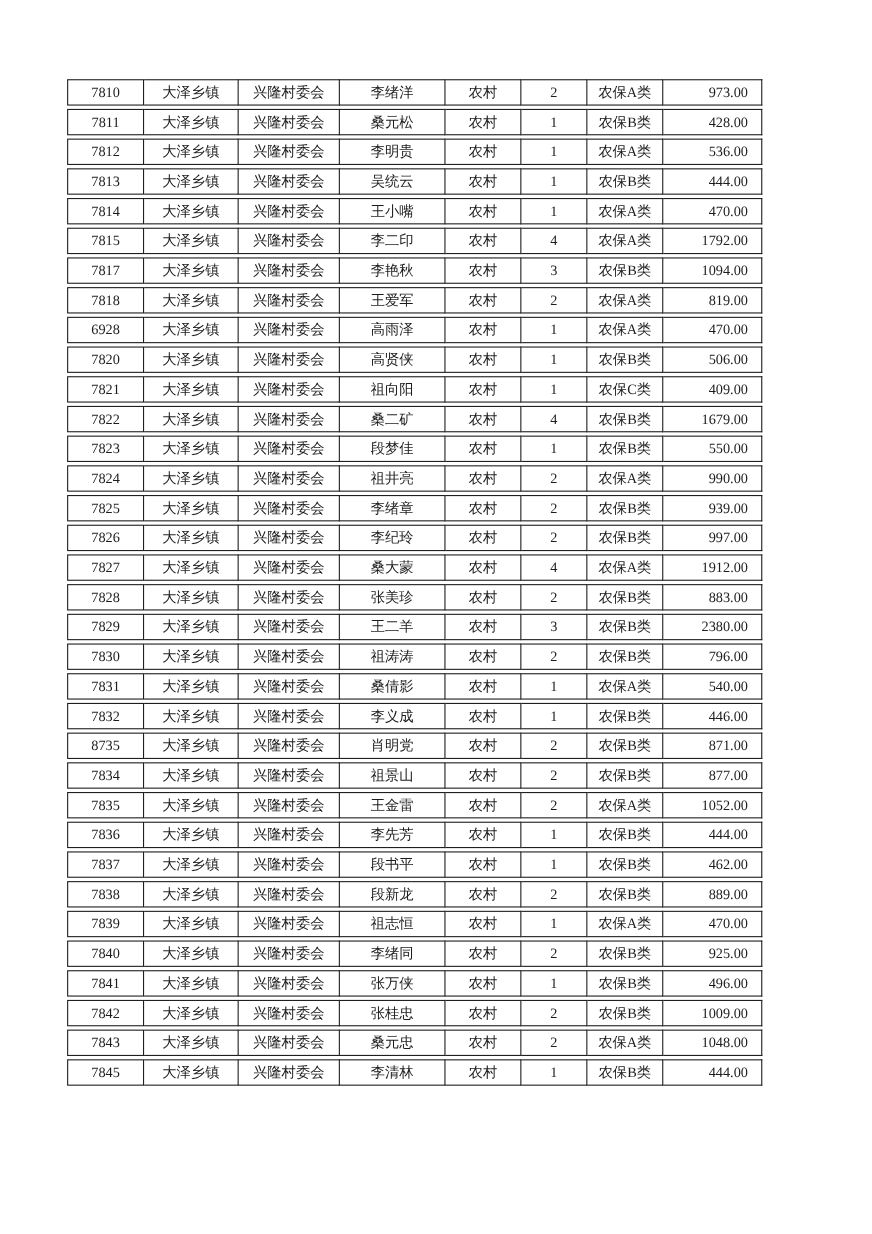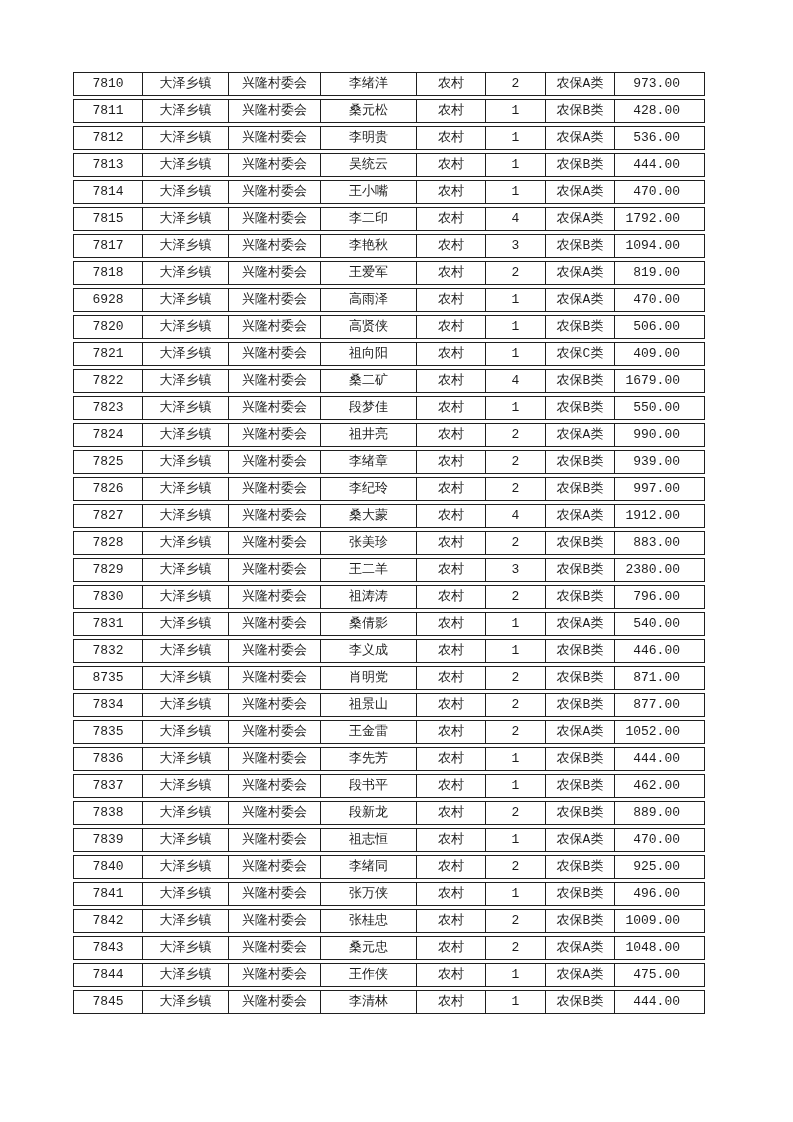--- a/index.html
+++ b/index.html
@@ -14,48 +14,47 @@
     font-family: "Liberation Serif", "DejaVu Serif", serif;
     overflow: hidden;
   }
   .page {
     position: absolute;
     inset: 0;
     background: #ffffff;
   }
   table.sheet {
     position: absolute;
-    left: 73px;
+    left: 61px;
     top: 69px;
     width: 632px;
     table-layout: fixed;
     border-collapse: separate;
     border-spacing: 0 3px;
-    font-family: Liberation Mono, monospace;
   }
   table.sheet td {
     box-sizing: border-box;
     height: 24px;
     padding: 0;
     border-top: 1px solid #1f1f1f;
     border-bottom: 1px solid #1f1f1f;
     border-right: 1px solid #1f1f1f;
     font-size: 13px;
     line-height: 22px;
     color: #1c1c1c;
     text-align: center;
     white-space: nowrap;
     overflow: hidden;
   }
   table.sheet td:first-child {
     border-left: 1px solid #1f1f1f;
   }
   table.sheet td.col-amount {
     text-align: right;
-    padding-right: 24px;
+    padding-right: 12px;
   }
   col.c-serial    { width: 70px; }
   col.c-town      { width: 86px; }
   col.c-village   { width: 92px; }
   col.c-name      { width: 96px; }
   col.c-residence { width: 69px; }
   col.c-count     { width: 60px; }
   col.c-category  { width: 69px; }
   col.c-amount    { width: 90px; }
 </style>
@@ -399,30 +398,20 @@
           <td class="col-serial">7843</td>
           <td class="col-town">大泽乡镇</td>
           <td class="col-village">兴隆村委会</td>
           <td class="col-name">桑元忠</td>
           <td class="col-residence">农村</td>
           <td class="col-count">2</td>
           <td class="col-category">农保A类</td>
           <td class="col-amount">1048.00</td>
         </tr>
         <tr>
-          <td class="col-serial">7844</td>
-          <td class="col-town">大泽乡镇</td>
-          <td class="col-village">兴隆村委会</td>
-          <td class="col-name">王作侠</td>
-          <td class="col-residence">农村</td>
-          <td class="col-count">1</td>
-          <td class="col-category">农保A类</td>
-          <td class="col-amount">475.00</td>
-        </tr>
-        <tr>
           <td class="col-serial">7845</td>
           <td class="col-town">大泽乡镇</td>
           <td class="col-village">兴隆村委会</td>
           <td class="col-name">李清林</td>
           <td class="col-residence">农村</td>
           <td class="col-count">1</td>
           <td class="col-category">农保B类</td>
           <td class="col-amount">444.00</td>
         </tr>
       </tbody>

